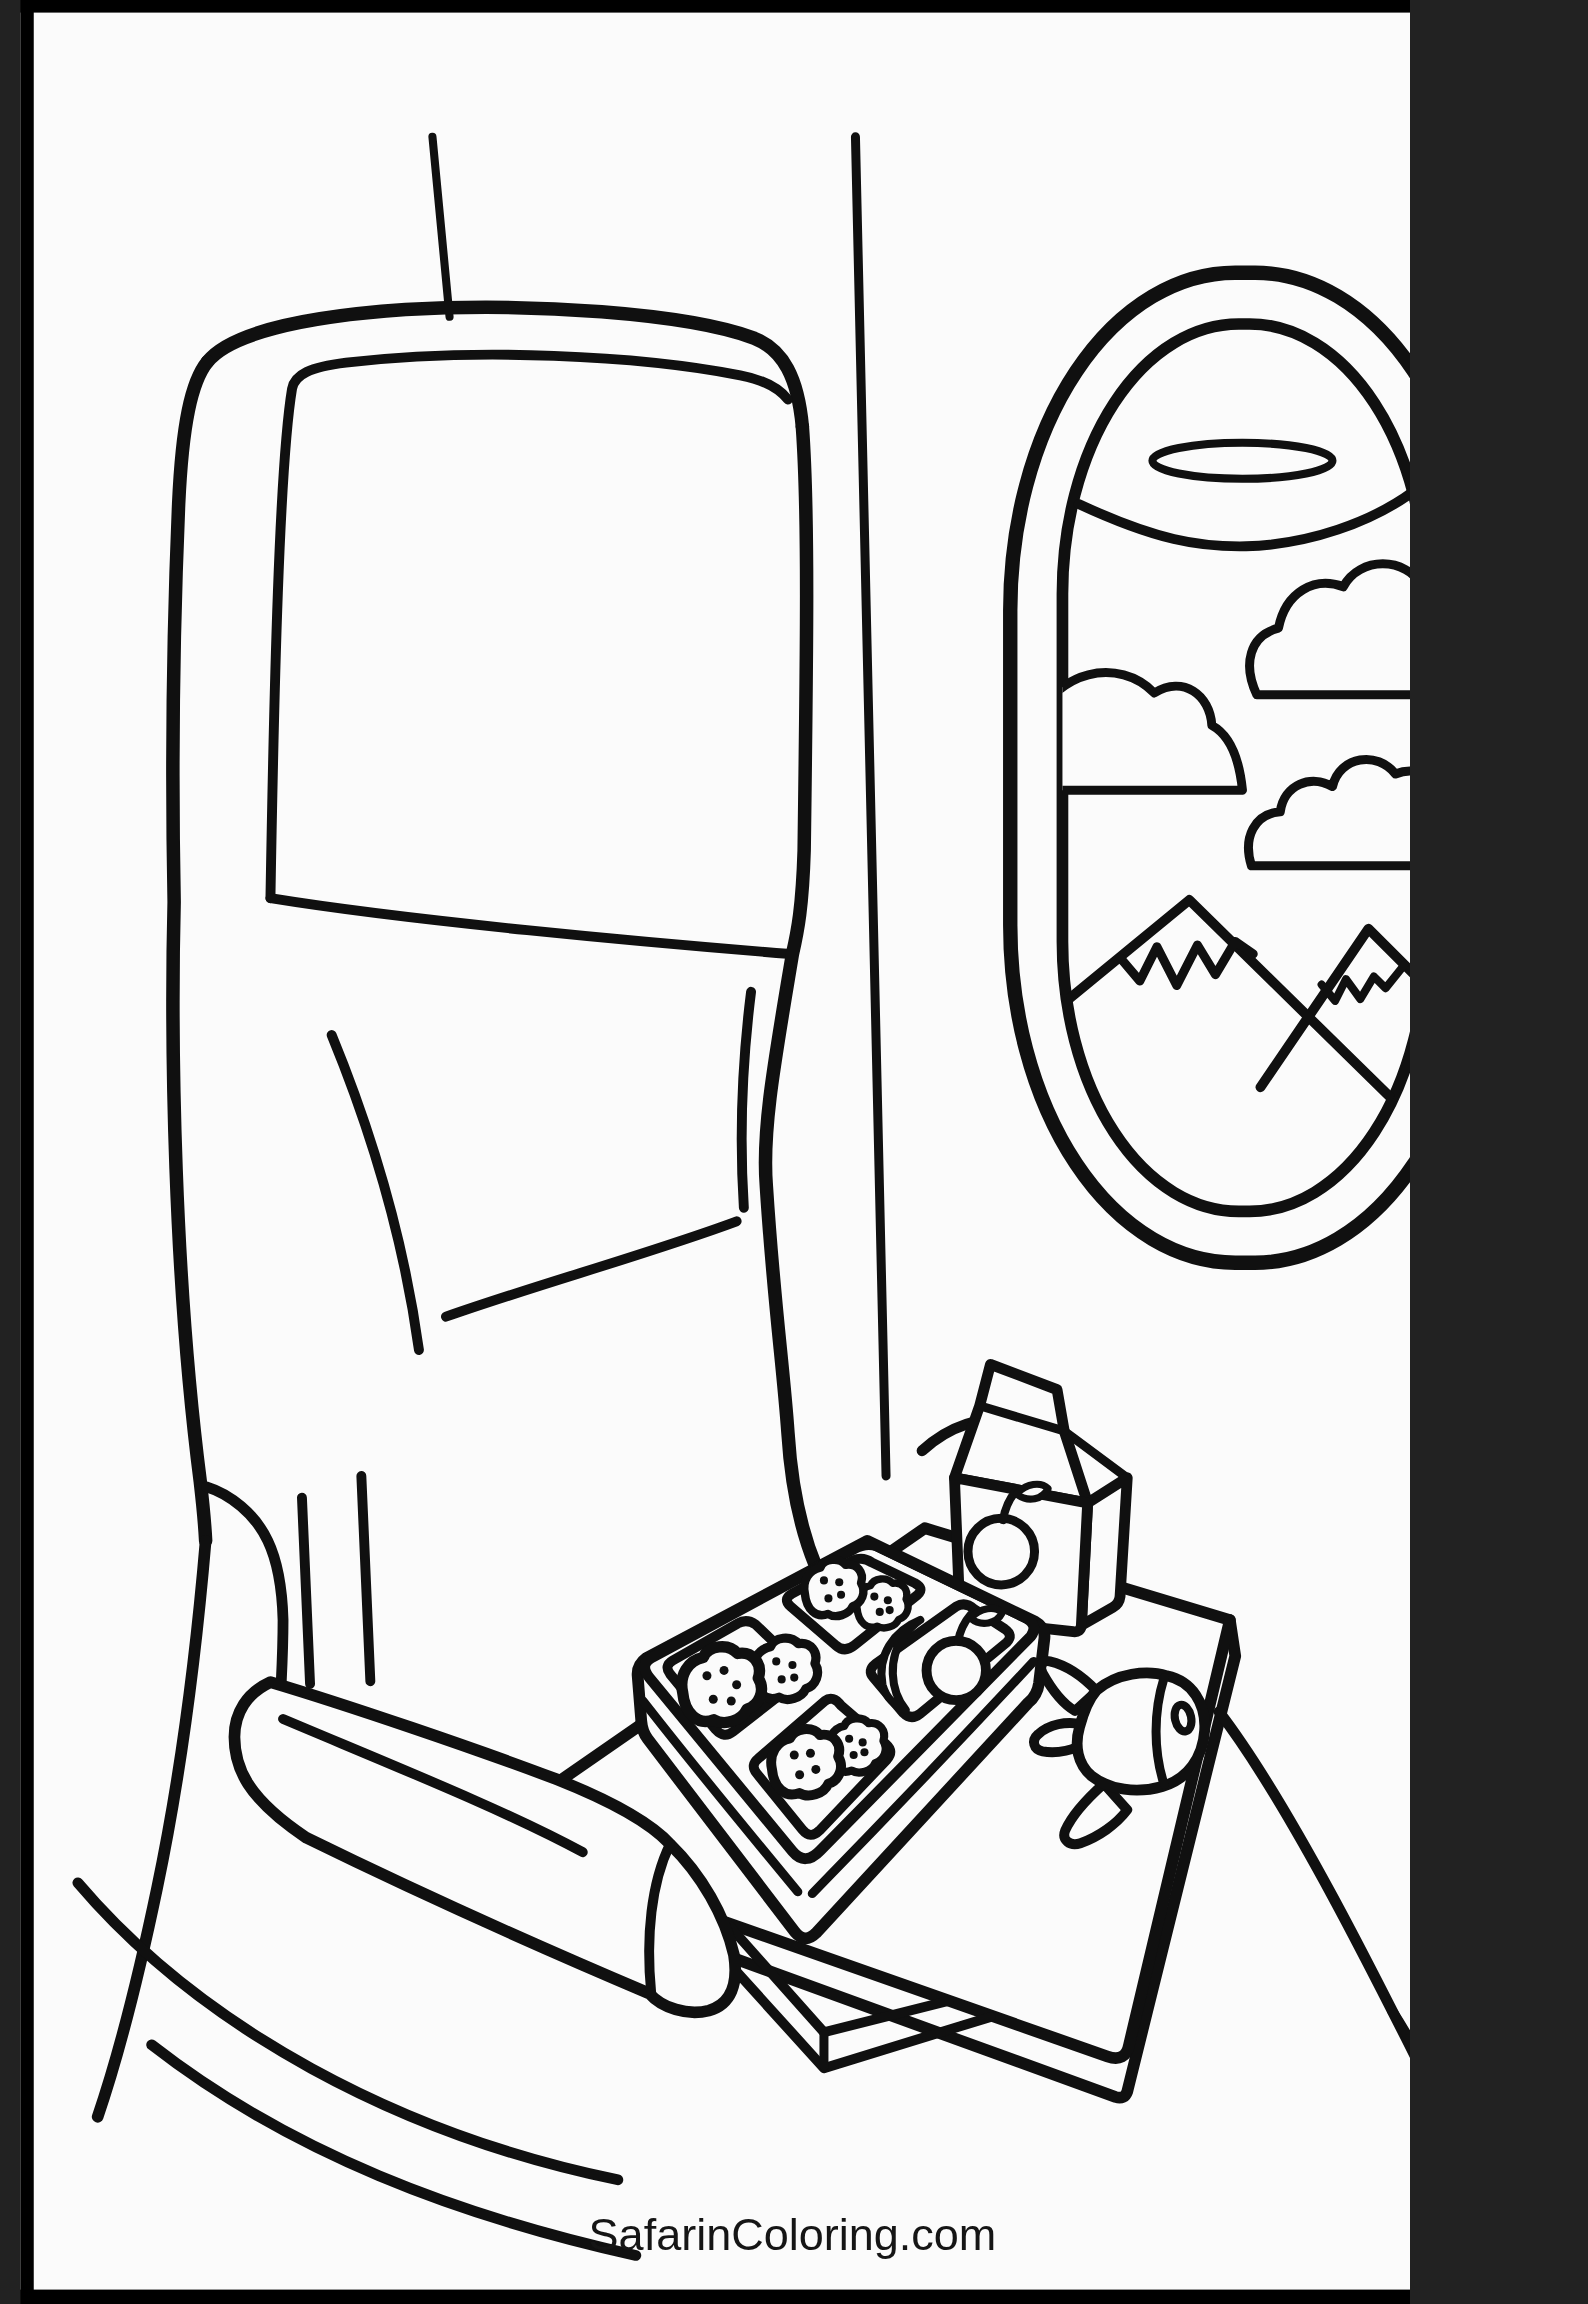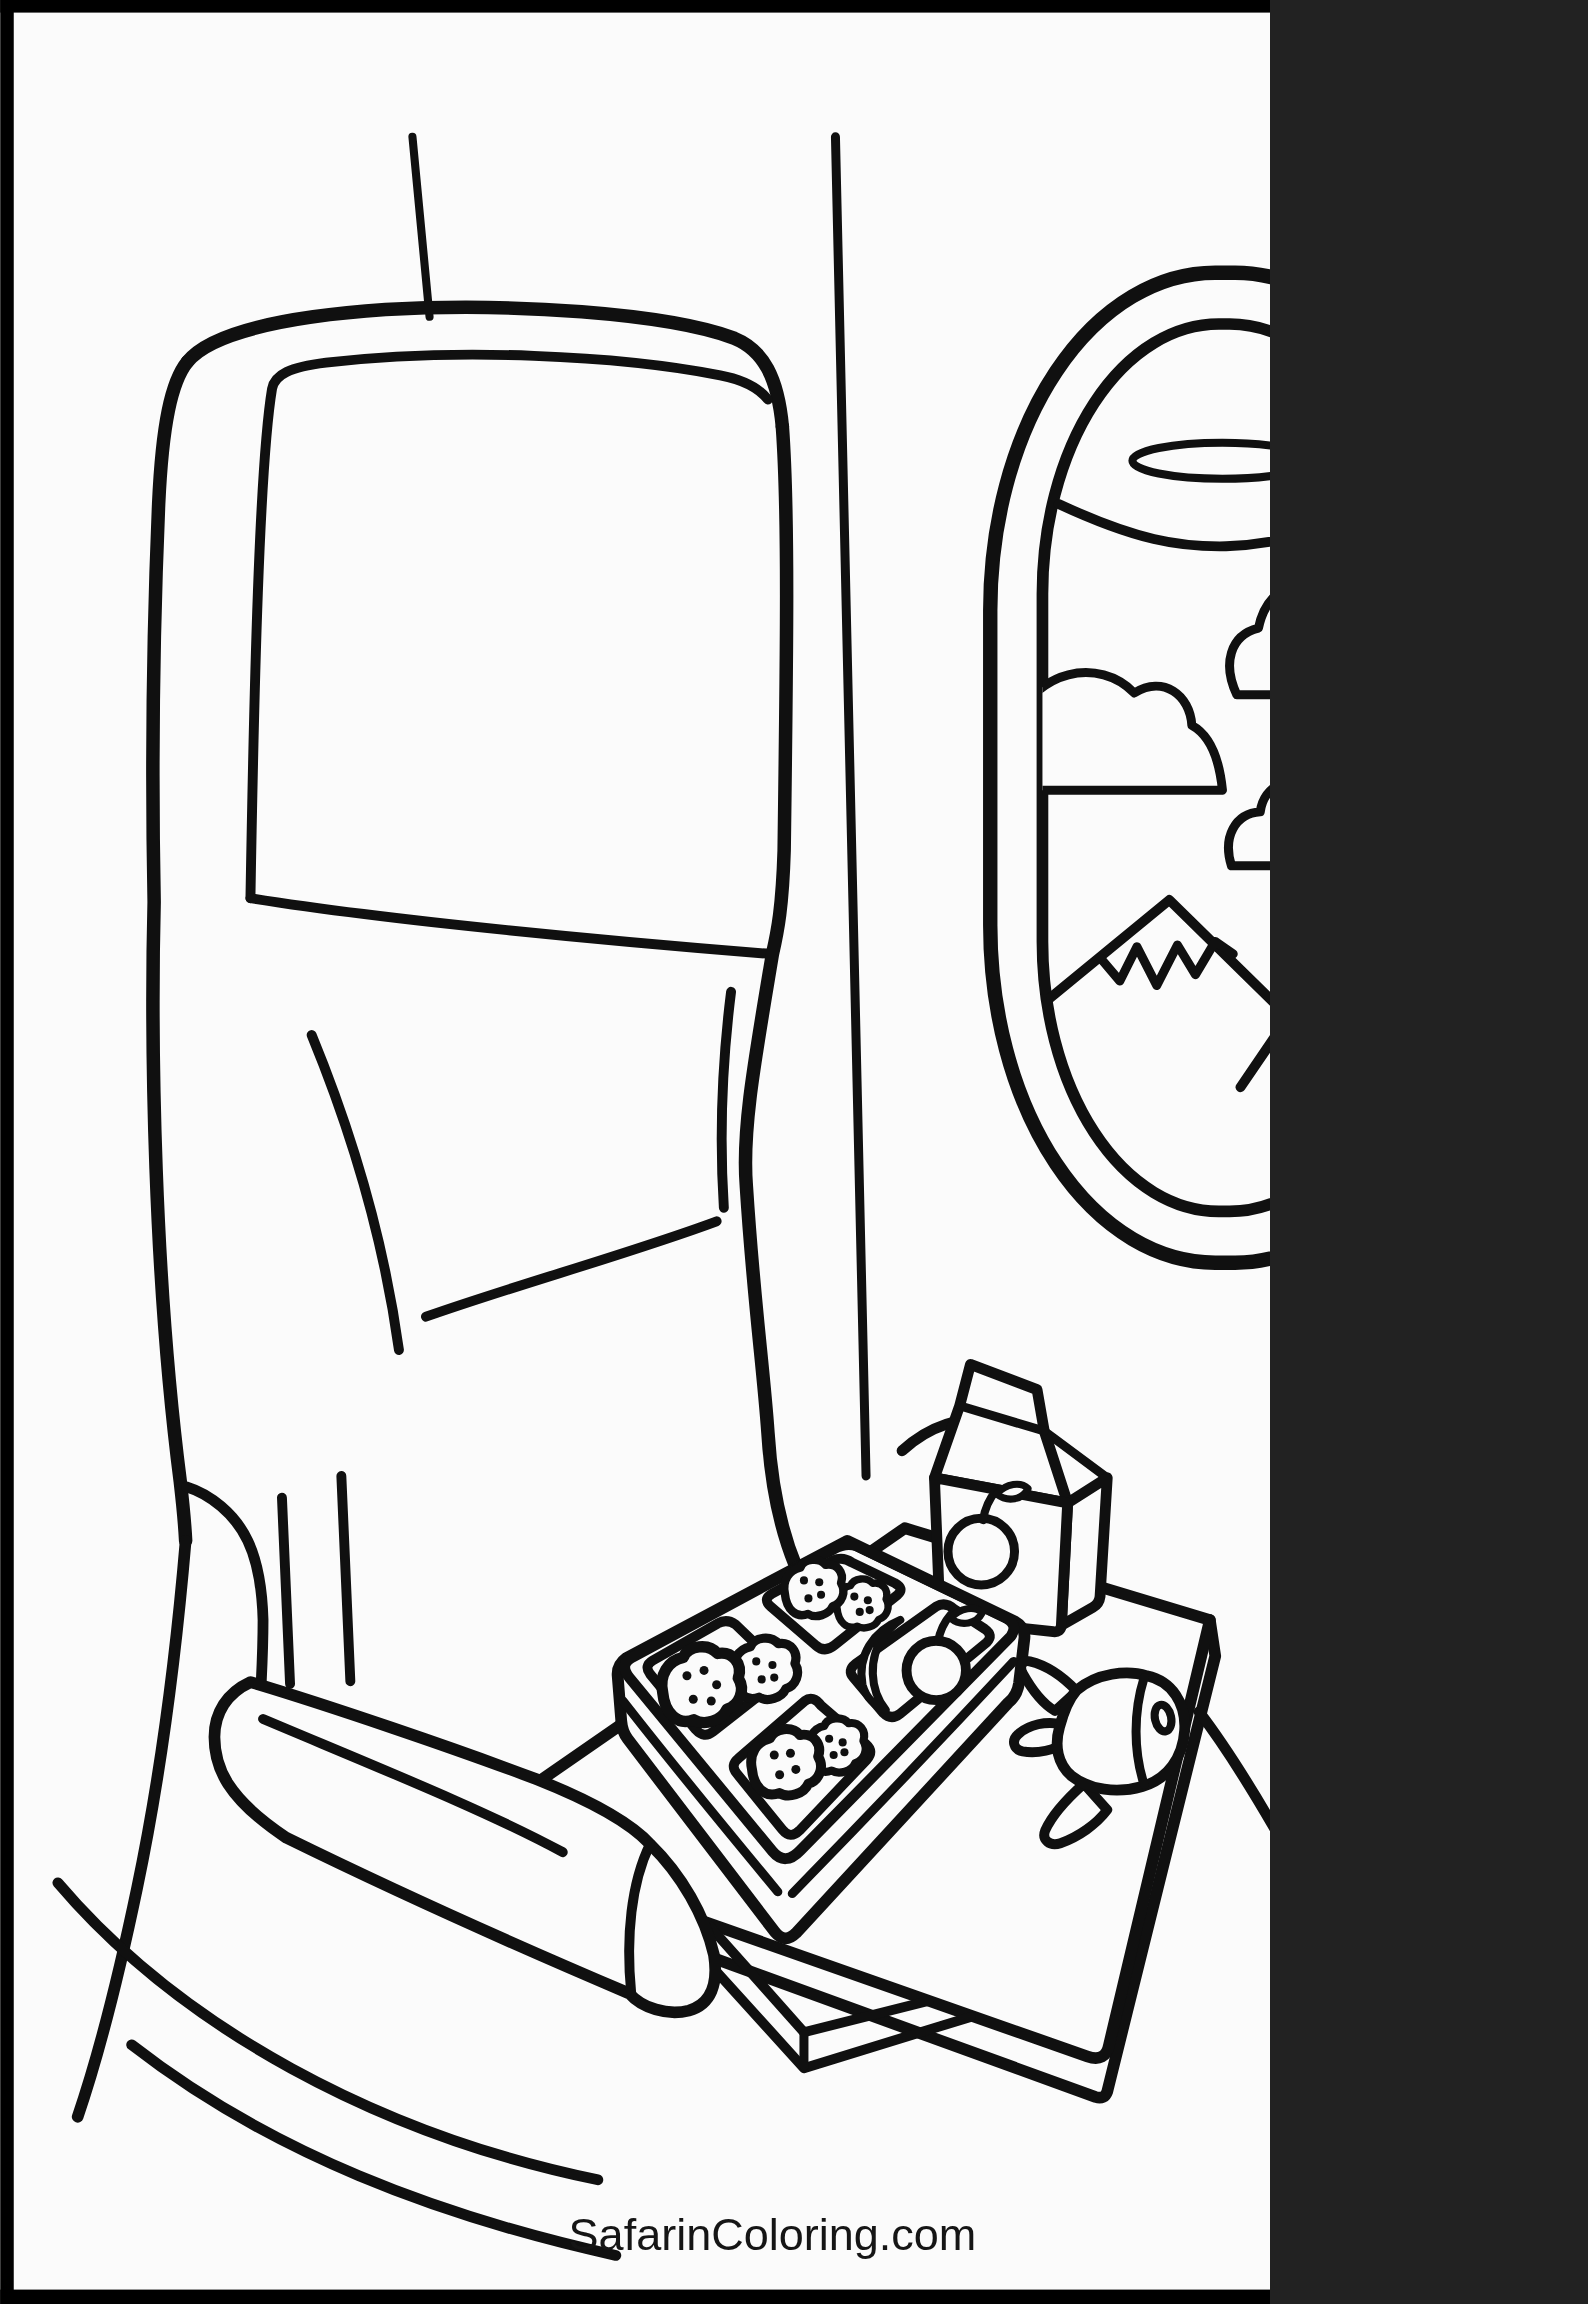--- a/index.html
+++ b/index.html
@@ -3,23 +3,24 @@
 <meta charset="utf-8">
 <style>
   :root{
     --ink:#101010;
     --paper:#fbfbfb;
     --frame:#000000;
   }
   html,body{margin:0;padding:0;background:#222;}
   .page{
     position:relative;
-    width:1270px;height:2304px;
+    width:1390px;height:2304px;
     background:var(--paper);
     overflow:hidden;
+    margin-left:20px;
   }
   svg{display:block;width:1589px;height:2304px;}
   .ln{fill:none;stroke:var(--ink);stroke-linecap:round;stroke-linejoin:round;}
   .fw{fill:var(--paper);stroke:var(--ink);stroke-linecap:round;stroke-linejoin:round;}
   .dot{fill:var(--ink);stroke:none;}
   .frame{fill:var(--frame);}
   .footer-text{
     font-family:"Liberation Sans", sans-serif;
     font-size:50px;
     fill:#151515;

